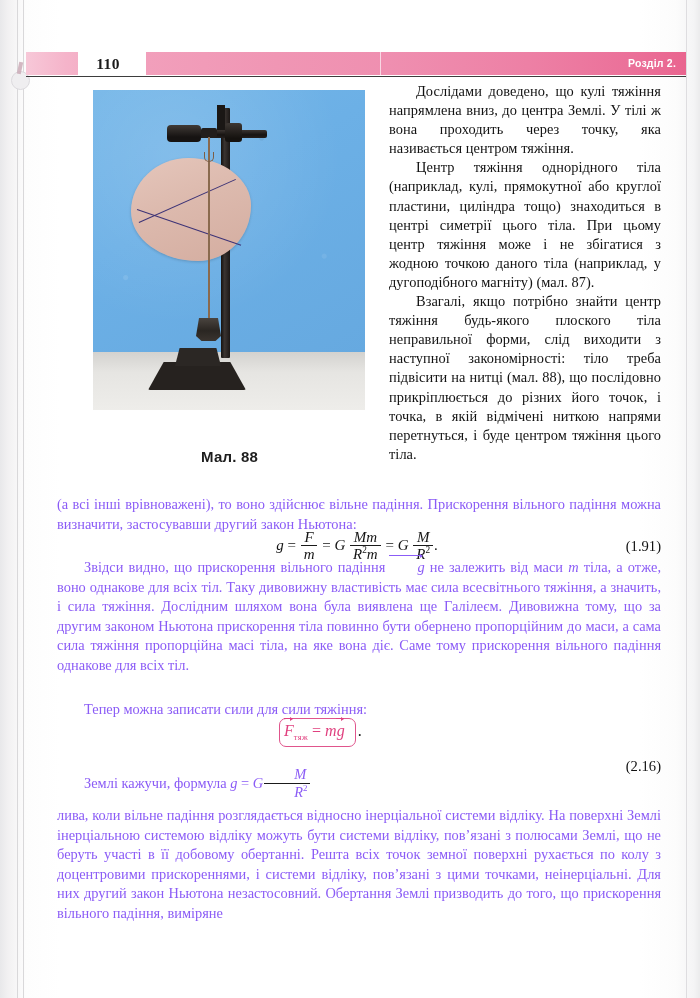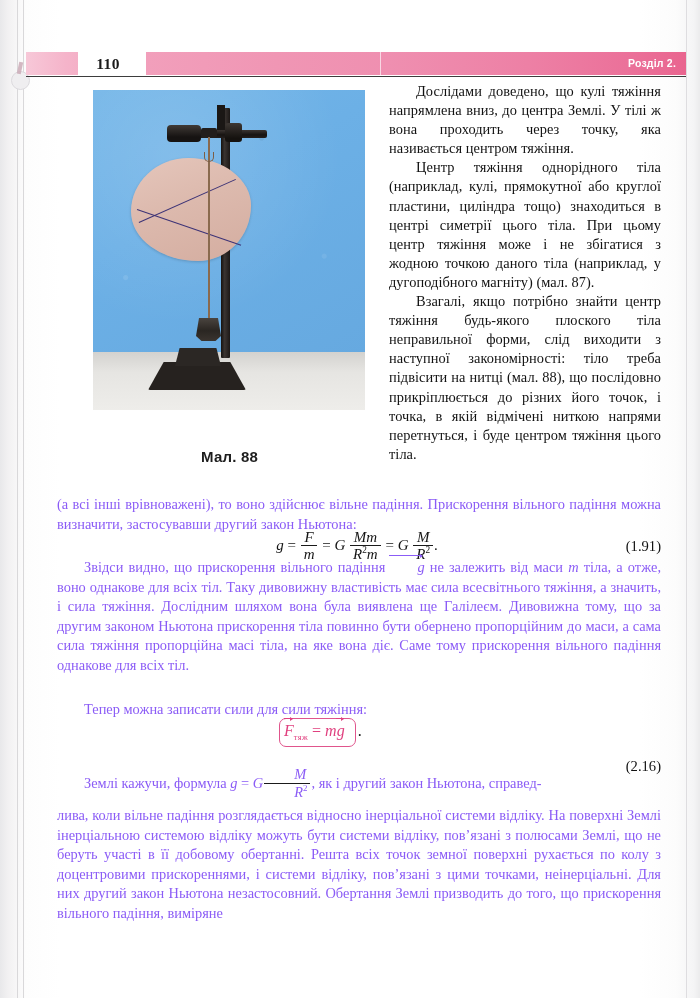--- a/index.html
+++ b/index.html
@@ -473,18 +473,18 @@
 </div>
 
 <div class="eq-216 math">
   <div class="boxwrap">
     <span class="eq-box"><span class="mi vec">F</span><span class="sub">тяж</span> <span>=</span> <span class="mi">m</span><span class="mi vec">g</span></span><span class="period">.</span>
   </div>
   <div class="eq-num">(2.16)</div>
 </div>
 
 <div class="body-text blk-d">
-  <p class="inline-frac-line"><span>Землі кажучи, формула </span><span class="math"><span class="mi">g</span> <span>=</span> <span class="mi">G</span><span class="frac"><span class="num mi">M</span><span class="den"><span class="mi">R</span><sup class="e">2</sup></span></span></span><span>, як і другий закон Ньютона, справед-</span></p>
+  <p class="inline-frac-line"><span>Землі кажучи, формула </span><span class="math"><span class="mi">g</span> <span>=</span> <span class="mi">G</span><span class="frac"><span class="num mi">M</span><span class="den"><span class="mi">R</span><sup class="e">2</sup></span></span></span></p>
 </div>
 
 <div class="body-text blk-e">
   <p class="no-indent">лива, коли вільне падіння розглядається відносно інерціальної системи відліку. На поверхні Землі інерціальною системою відліку можуть бути системи відліку, пов’язані з полюсами Землі, що не беруть участі в її добовому обертанні. Решта всіх точок земної поверхні рухається по колу з доцентровими прискореннями, і системи відліку, пов’язані з цими точками, неінерціальні. Для них другий закон Ньютона незастосовний. Обертання Землі призводить до того, що прискорення вільного падіння, виміряне</p>
 </div>
 
 </body></html>

